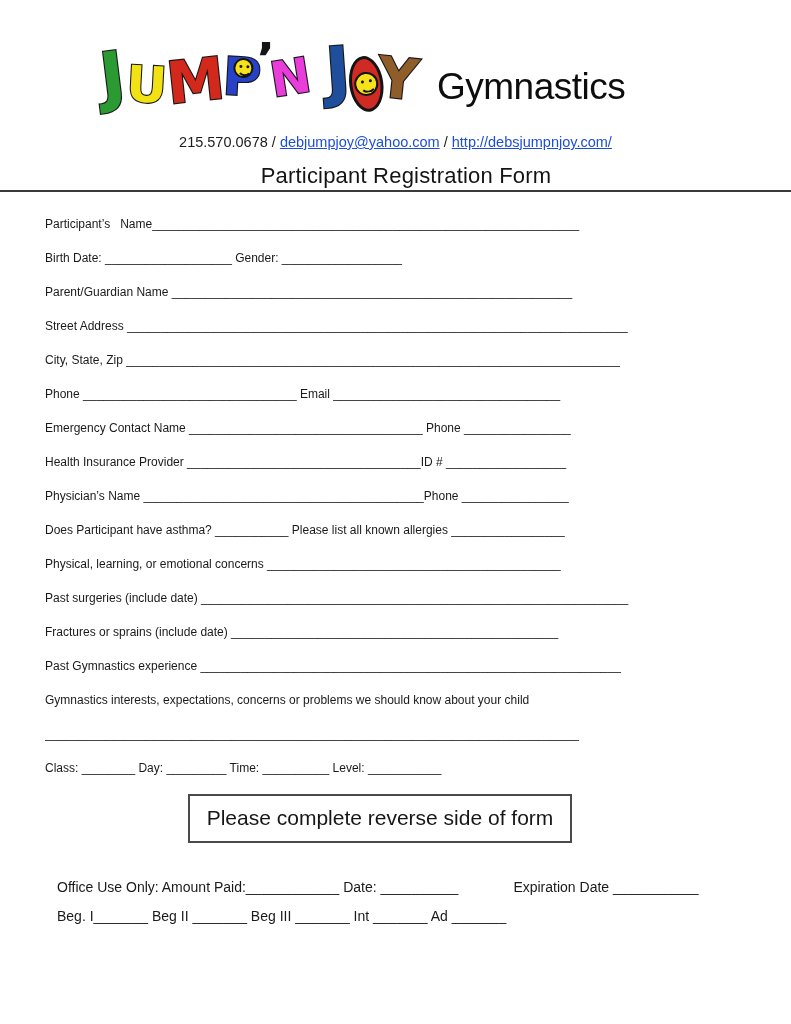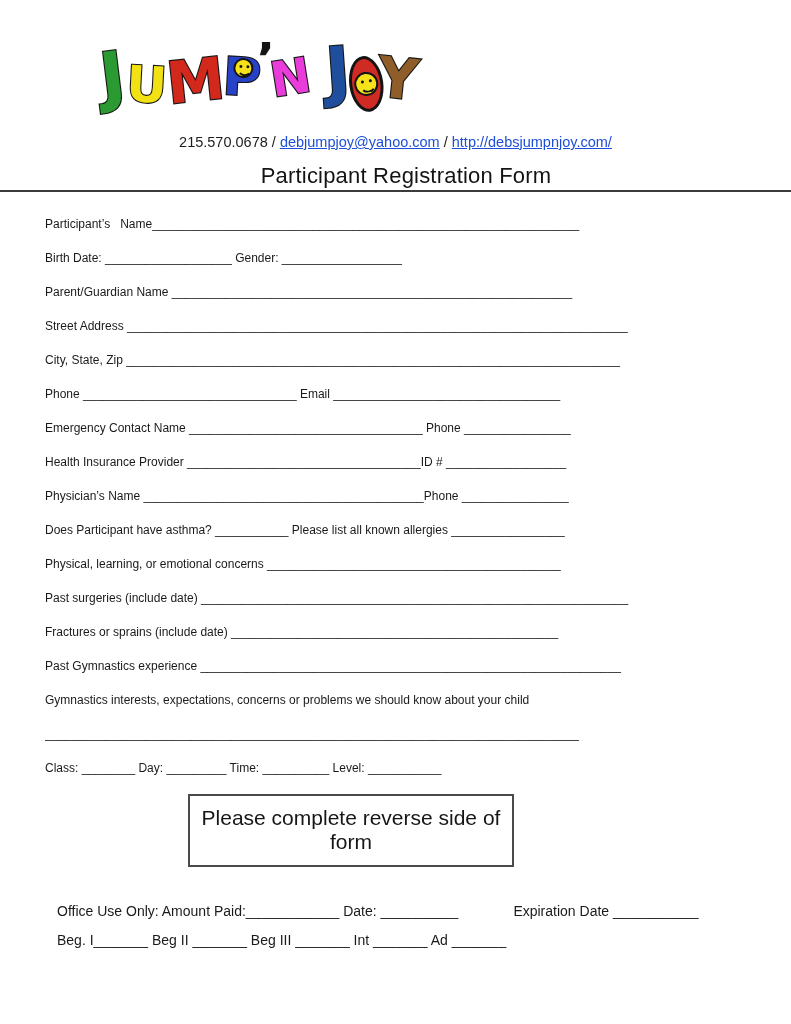--- a/index.html
+++ b/index.html
@@ -73,39 +73,40 @@
 
   
   .form-body { padding: 15px 44px 0 45px; }
   .form-line {
     height: 34px; line-height: 34px; font-size: 12px;
     white-space: pre; overflow: hidden; color: #1a1a1a;
   }
 
   
   .reverse-box {
-    margin: 9px 0 0 188px; width: 326px;
+    margin: 9px 0 0 188px; width: 384px;
     border: 2px solid #4a4a4a;
     text-align: center; font-size: 21px; color: #161616;
     padding: 10px 0 11px 0;
   }
 
   
   .office { margin-top: 36px; padding-left: 57px; font-size: 14px; color: #1a1a1a; }
   .office-line1 { display: flex; align-items: flex-end; white-space: pre; }
   .office-spacer { display: inline-block; width: 55px; }
   .office-line2 { margin-top: 13px; white-space: pre; }
 </style>
 </head>
 <body>
 
 <div class="page">
 
   <div class="logo-row">
     <span class="logo-letters"><span class="logo-letter l0" style="color: rgb(44, 154, 51);">J</span><span class="logo-letter l1" style="color: rgb(243, 226, 19);">U</span><span class="logo-letter l2" style="color: rgb(211, 40, 28);">M</span><span class="logo-letter l3" style="color: rgb(39, 66, 198);">P<span class="smiley"></span></span><span class="logo-letter l4" style="color: rgb(20, 20, 20);">’</span><span class="logo-letter l5" style="color: rgb(233, 60, 219);">N</span><span class="logo-letter l6"> </span><span class="logo-letter l7" style="color: rgb(31, 79, 156);">J</span><span class="logo-letter l8" style="background: rgb(207, 42, 36);"><span class="smiley"></span></span><span class="logo-letter l9" style="color: rgb(143, 93, 42);">Y</span></span>
+    <span class="brand">Gymnastics</span>
   </div>
 
   <div class="contact"><span>215.570.0678</span><span> / </span><a>debjumpjoy@yahoo.com</a><span> / </span><a>http://debsjumpnjoy.com/</a></div>
 
   <div class="title-wrap">
     <h1>Participant Registration Form</h1>
   </div>
 
   <div class="form-body">
       <div class="form-line">Participant’s   Name________________________________________________________________</div>

